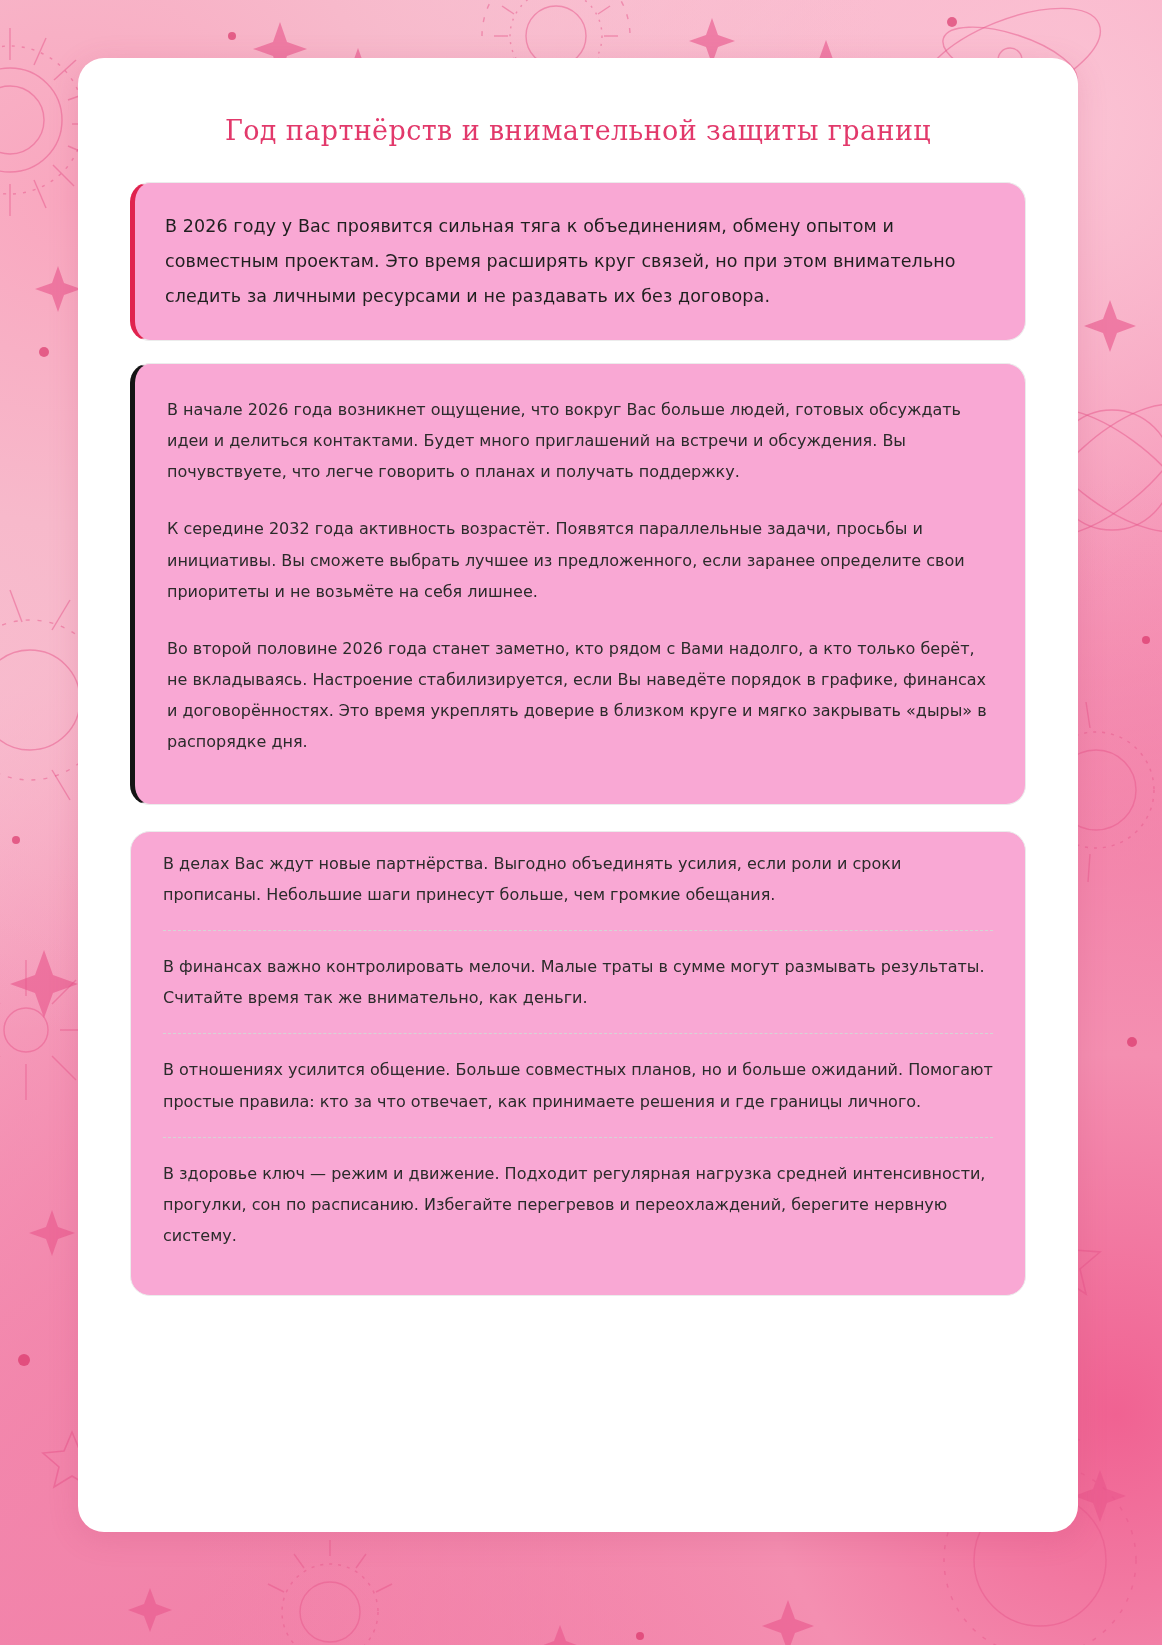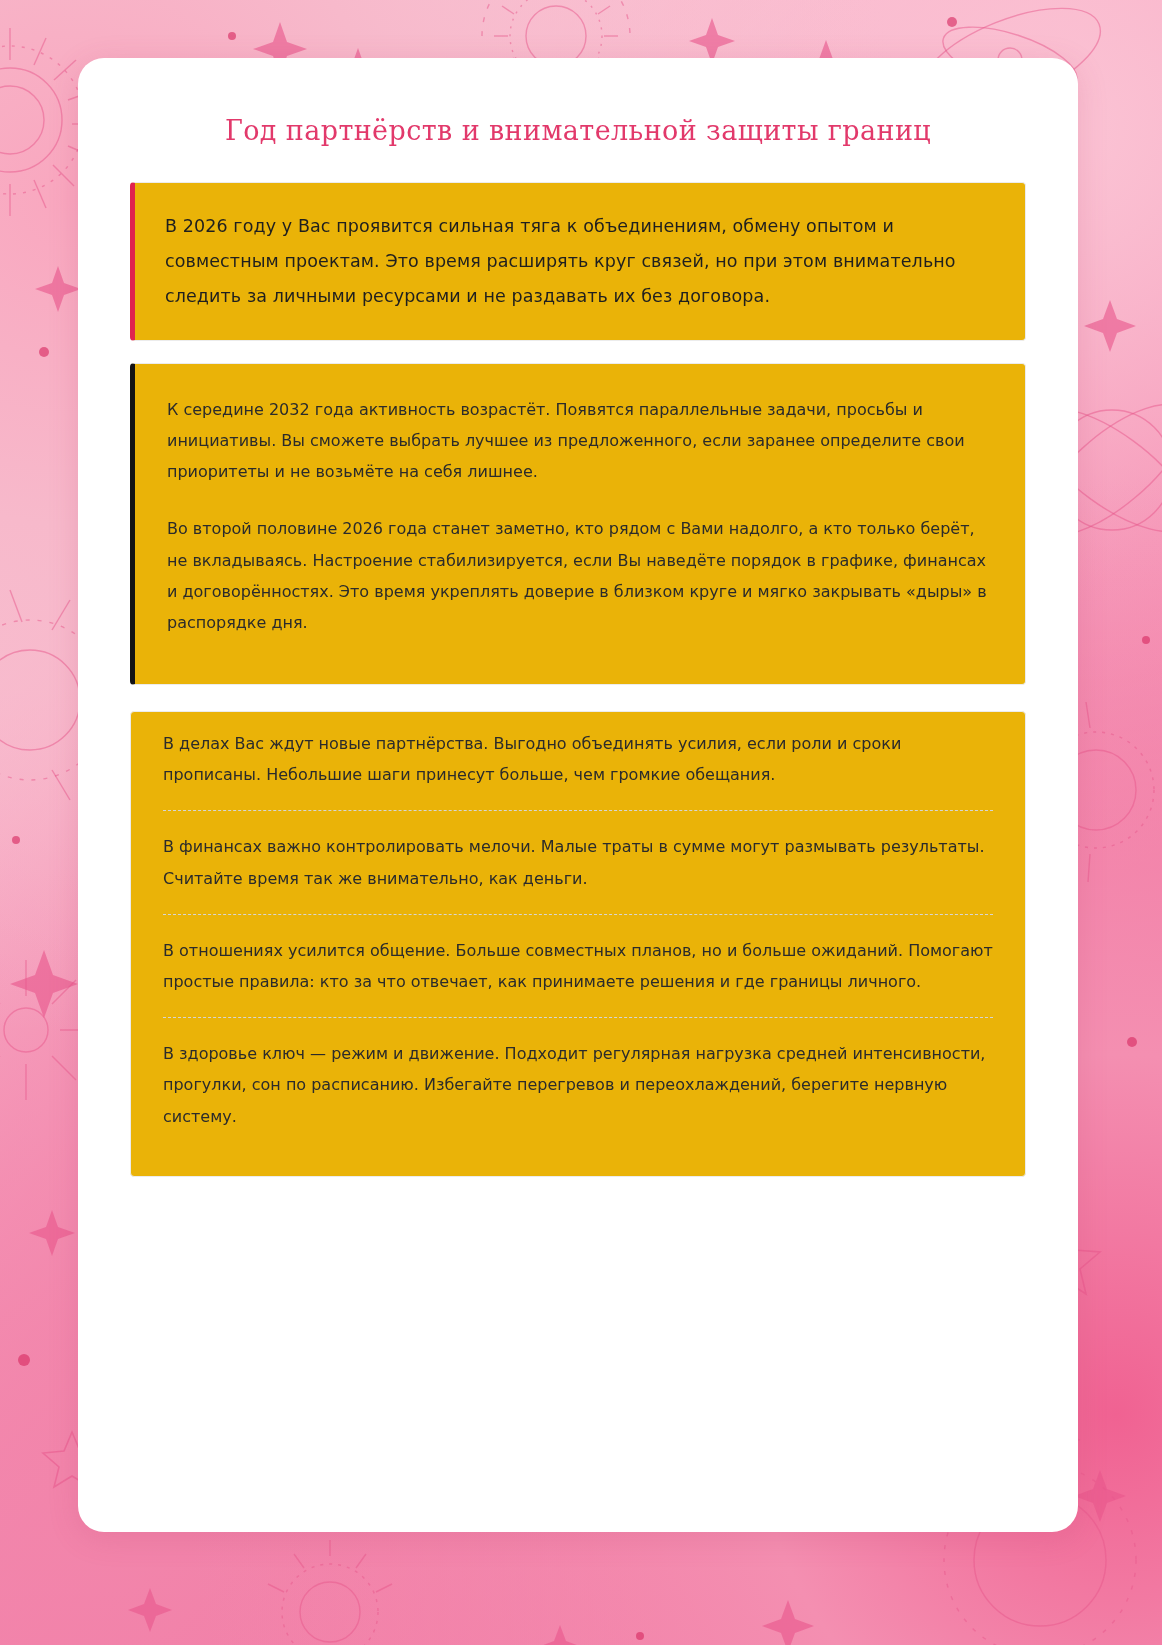--- a/index.html
+++ b/index.html
@@ -55,23 +55,23 @@
     line-height: 1.25;
     color: #e2396b;
     text-align: center;
     letter-spacing: 0.4px;
     margin: 12px 0 34px 0;
     font-weight: 400;
   }
 
   
   .block {
-    background: #eab308;
+    background: #f9a8d4;
     border: 1px solid #ececec;
-    border-radius: 4px;
+    border-radius: 20px;
     box-sizing: border-box;
     position: relative;
   }
 
   .block-intro {
     border-left: 5px solid #e0234e;
     padding: 26px 30px 26px 30px;
     margin-bottom: 22px;
   }
   .block-intro p {
@@ -255,20 +255,21 @@
 
   <div class="sheet">
 
     <h1 class="doc-title">Год партнёрств и внимательной защиты границ</h1>
 
     <section class="block block-intro">
       <p>В 2026 году у Вас проявится сильная тяга к объединениям, обмену опытом и совместным проектам. Это время расширять круг связей, но при этом внимательно следить за личными ресурсами и не раздавать их без договора.</p>
     </section>
 
     <section class="block block-periods">
+      <p>В начале 2026 года возникнет ощущение, что вокруг Вас больше людей, готовых обсуждать идеи и делиться контактами. Будет много приглашений на встречи и обсуждения. Вы почувствуете, что легче говорить о планах и получать поддержку.</p>
       <p>К середине 2032 года активность возрастёт. Появятся параллельные задачи, просьбы и инициативы. Вы сможете выбрать лучшее из предложенного, если заранее определите свои приоритеты и не возьмёте на себя лишнее.</p>
       <p>Во второй половине 2026 года станет заметно, кто рядом с Вами надолго, а кто только берёт, не вкладываясь. Настроение стабилизируется, если Вы наведёте порядок в графике, финансах и договорённостях. Это время укреплять доверие в близком круге и мягко закрывать «дыры» в распорядке дня.</p>
     </section>
 
     <section class="block block-spheres">
       <div class="sphere-item">В делах Вас ждут новые партнёрства. Выгодно объединять усилия, если роли и сроки прописаны. Небольшие шаги принесут больше, чем громкие обещания.</div>
       <div class="sphere-item">В финансах важно контролировать мелочи. Малые траты в сумме могут размывать результаты. Считайте время так же внимательно, как деньги.</div>
       <div class="sphere-item">В отношениях усилится общение. Больше совместных планов, но и больше ожиданий. Помогают простые правила: кто за что отвечает, как принимаете решения и где границы личного.</div>
       <div class="sphere-item">В здоровье ключ — режим и движение. Подходит регулярная нагрузка средней интенсивности, прогулки, сон по расписанию. Избегайте перегревов и переохлаждений, берегите нервную систему.</div>
     </section>

